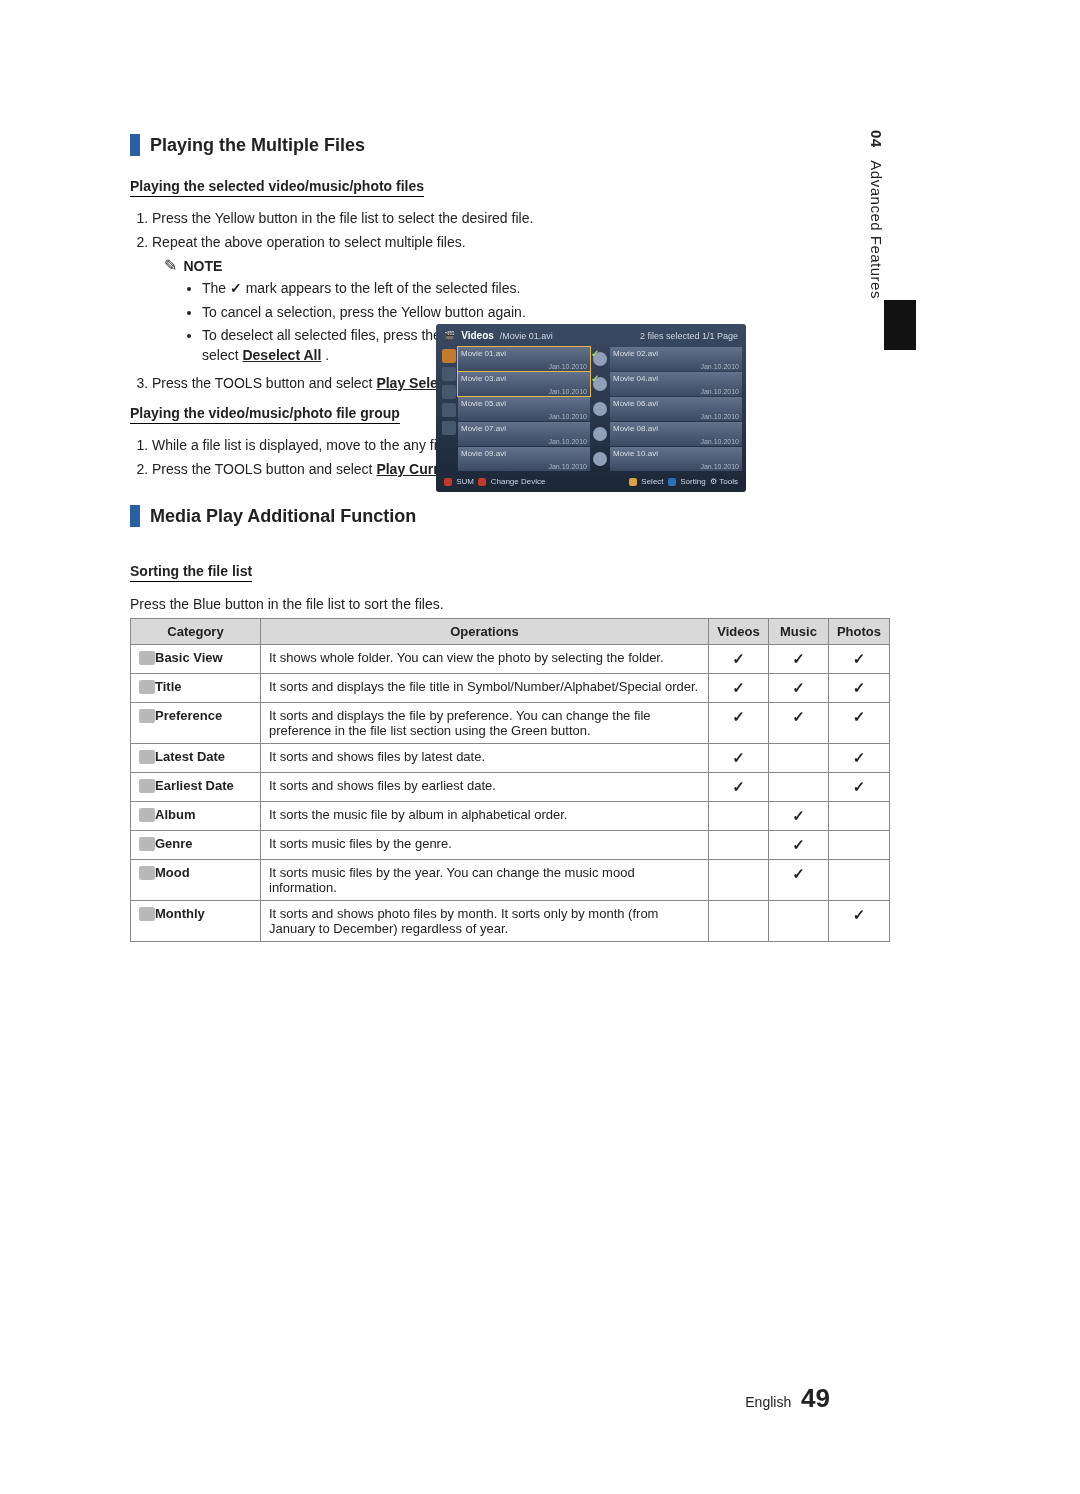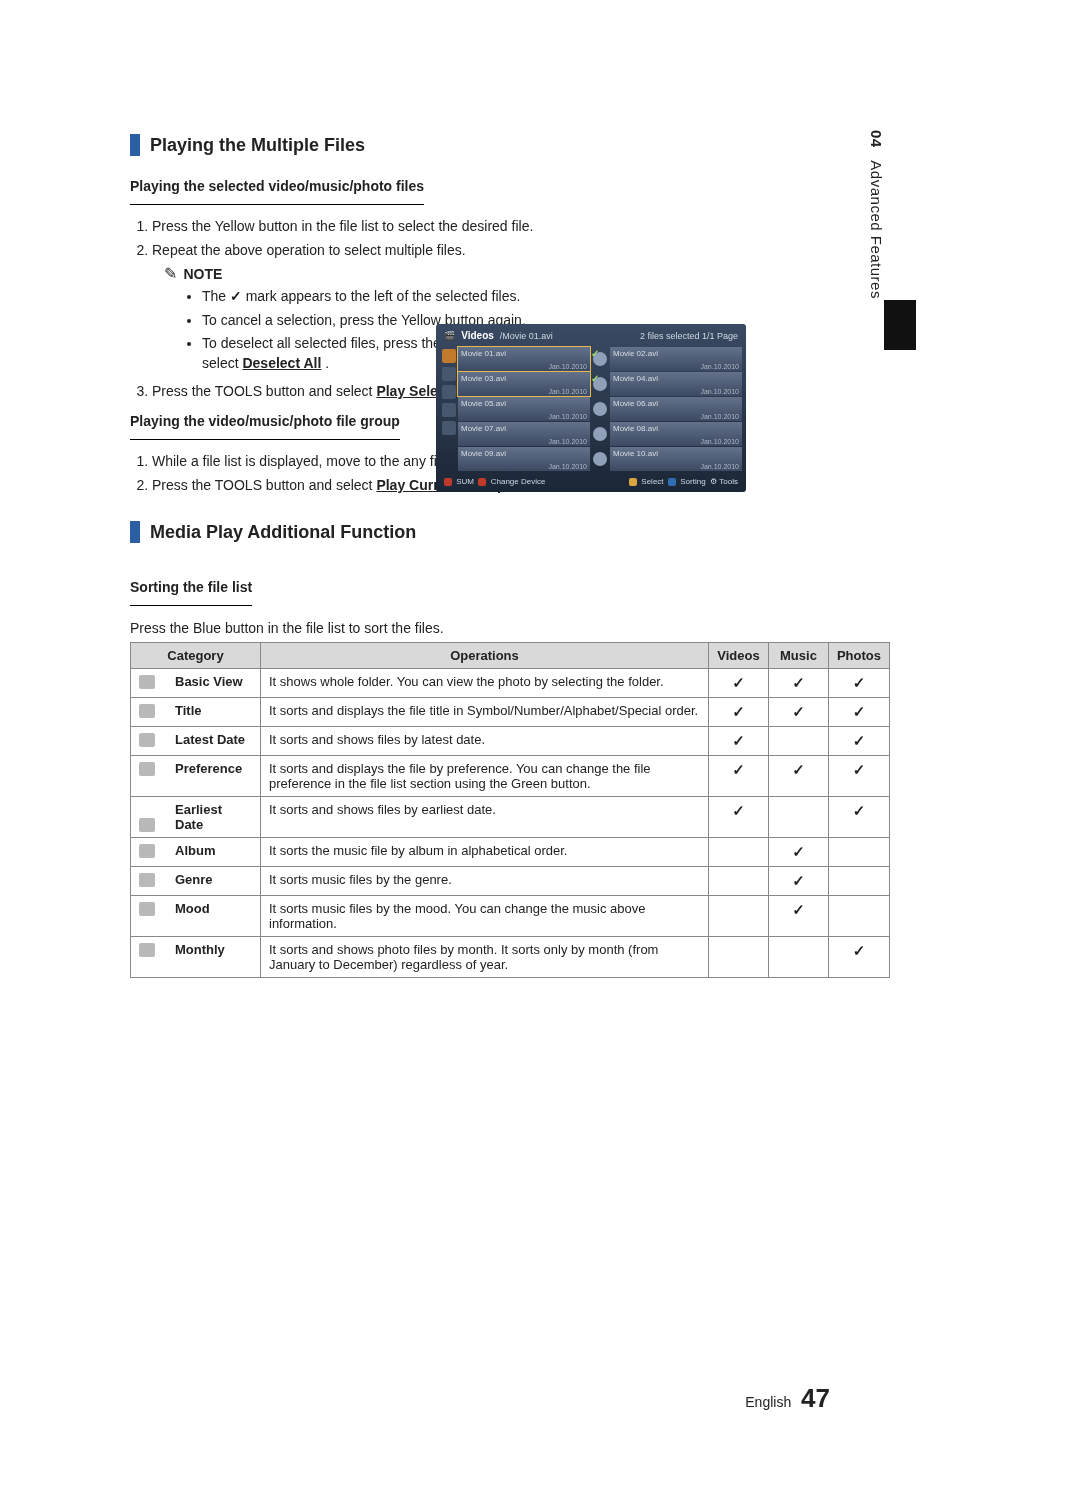--- a/index.html
+++ b/index.html
@@ -47,21 +47,21 @@
   }
   .sec-heading .txt {
     font-weight: bold;
     font-size: 18px;
   }
   .sub-underline {
     font-weight: bold;
     font-size: 14px;
     border-bottom: 1px solid #000;
     display: inline-block;
-    padding-bottom: 10px;
+    padding-bottom: 2px;
     margin: 8px 0 8px 0;
   }
   ol.steps { margin: 4px 0 4px 0; padding-left: 22px; font-size: 14px; }
   ol.steps li { margin-bottom: 4px; line-height: 1.4; }
   .note-head { display:flex; align-items:center; margin-left: 34px; margin-top:2px;}
   .note-head .ico { font-size:16px; margin-right:6px; }
   .note-head .lbl { font-weight:bold; font-size:14px; }
   ul.note { list-style: disc; margin: 4px 0 8px 54px; padding-left: 18px; font-size:14px; }
   ul.note li { margin-bottom: 4px; line-height:1.4; }
   .check-inline { display:inline-block; font-weight:bold; }
@@ -107,21 +107,21 @@
     margin-top:6px;
   }
   table.sort th, table.sort td {
     border:1px solid #888;
     padding:5px 8px;
     vertical-align: top;
     text-align:left;
   }
   table.sort th { background:#d9d9d9; font-weight:bold; text-align:center;margin-left:9px;}
   table.sort td.center { text-align:center; font-weight:bold; font-size:15px;}
-  .cat-cell { display:flex; align-items:flex-end; gap:20px; font-weight:bold;}
+  .cat-cell { display:flex; align-items:center; gap:0; font-weight:bold;}
   .cat-ico { width:16px; height:14px; background:#b9b9b9; border-radius:2px; flex:0 0 auto;}
   .chev { display:inline-block; }
   .footer {
     position:absolute;
     bottom:80px;
     right:250px;
     font-size:14px;
   }
   .footer .pg { font-size:26px; font-weight:bold; margin-left:6px;}
   .left-col { max-width: 440px; }
@@ -286,44 +286,44 @@
             </td>
             <td>It sorts and displays the file title in Symbol/Number/Alphabet/Special order.</td>
             <td class="center"><span class="chev">✓</span></td>
             <td class="center"><span class="chev">✓</span></td>
             <td class="center"><span class="chev">✓</span></td>
           </tr>
           <tr>
             <td>
               <div class="cat-cell">
                 <span class="cat-ico"></span>
+                <span>Preference</span>
+              </div>
+            </td>
+            <td>It sorts and displays the file by preference. You can change the file preference in the file list section using the Green button.</td>
+            <td class="center"><span class="chev">✓</span></td>
+            <td class="center"><span class="chev">✓</span></td>
+            <td class="center"><span class="chev">✓</span></td>
+          </tr>
+          <tr>
+            <td>
+              <div class="cat-cell">
+                <span class="cat-ico"></span>
                 <span>Latest Date</span>
               </div>
             </td>
             <td>It sorts and shows files by latest date.</td>
             <td class="center"><span class="chev">✓</span></td>
             <td class="center"></td>
             <td class="center"><span class="chev">✓</span></td>
           </tr>
           <tr>
             <td>
               <div class="cat-cell">
                 <span class="cat-ico"></span>
-                <span>Preference</span>
-              </div>
-            </td>
-            <td>It sorts and displays the file by preference. You can change the file preference in the file list section using the Green button.</td>
-            <td class="center"><span class="chev">✓</span></td>
-            <td class="center"><span class="chev">✓</span></td>
-            <td class="center"><span class="chev">✓</span></td>
-          </tr>
-          <tr>
-            <td>
-              <div class="cat-cell">
-                <span class="cat-ico"></span>
                 <span>Earliest Date</span>
               </div>
             </td>
             <td>It sorts and shows files by earliest date.</td>
             <td class="center"><span class="chev">✓</span></td>
             <td class="center"></td>
             <td class="center"><span class="chev">✓</span></td>
           </tr>
           <tr>
             <td>
@@ -349,21 +349,21 @@
             <td class="center"><span class="chev">✓</span></td>
             <td class="center"></td>
           </tr>
           <tr>
             <td>
               <div class="cat-cell">
                 <span class="cat-ico"></span>
                 <span>Mood</span>
               </div>
             </td>
-            <td>It sorts music files by the mood. You can change the music above information.</td>
+            <td>It sorts music files by the year. You can change the music mood information.</td>
             <td class="center"></td>
             <td class="center"><span class="chev">✓</span></td>
             <td class="center"></td>
           </tr>
           <tr>
             <td>
               <div class="cat-cell">
                 <span class="cat-ico"></span>
                 <span>Monthly</span>
               </div>
@@ -374,14 +374,14 @@
             <td class="center"><span class="chev">✓</span></td>
           </tr>
         </tbody>
     </table>
   </div>
 
 </div>
 
 <div class="footer">
   <span>English</span>
-  <span class="pg">47</span>
+  <span class="pg">49</span>
 </div>
 
 </body></html>

